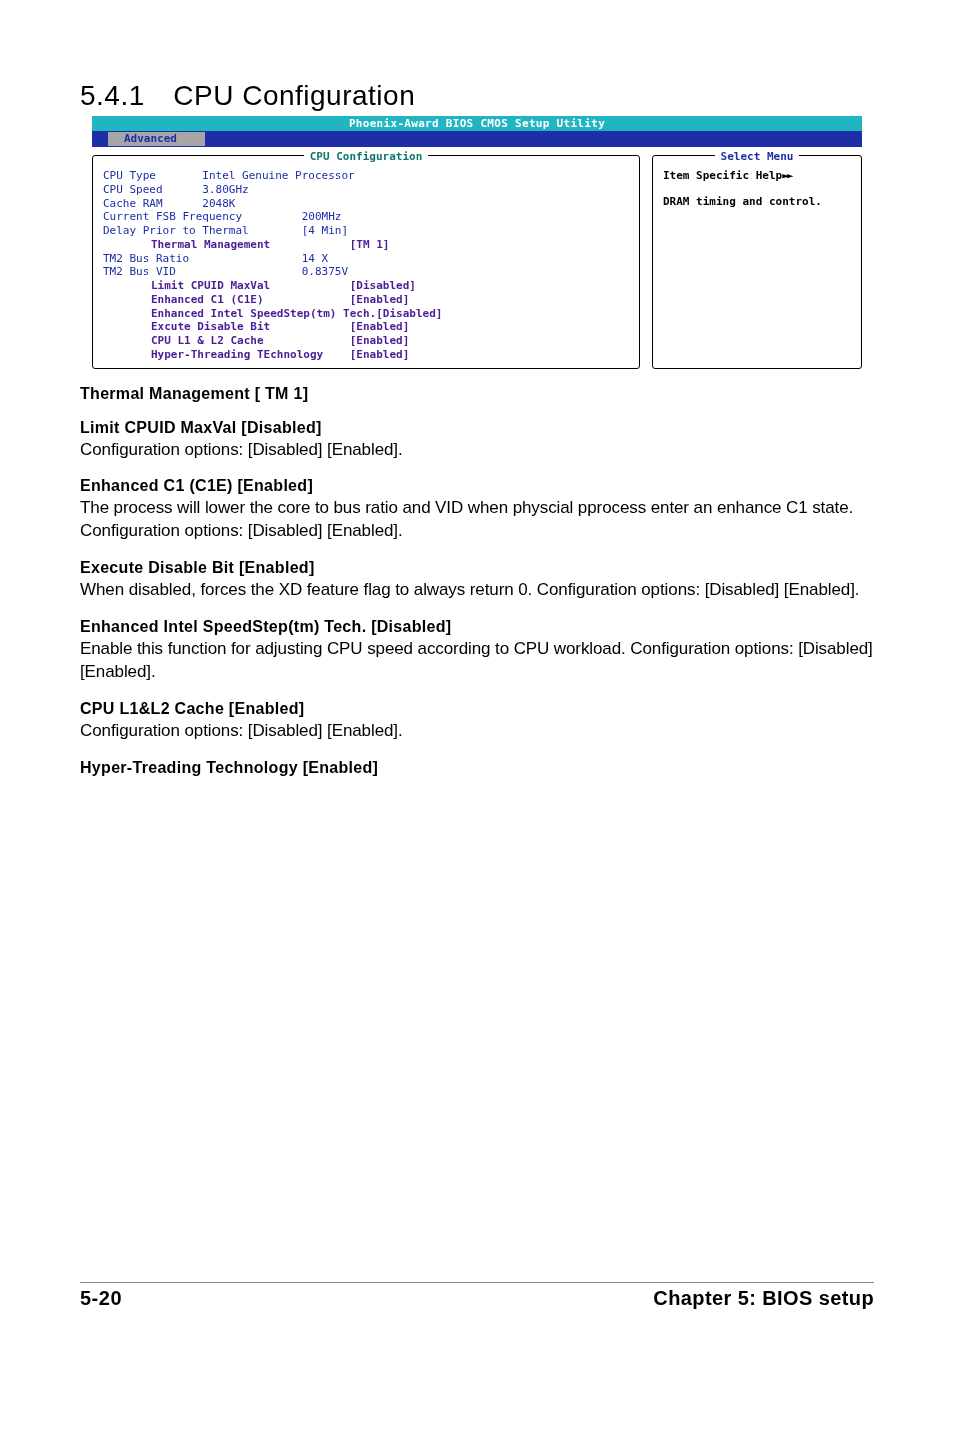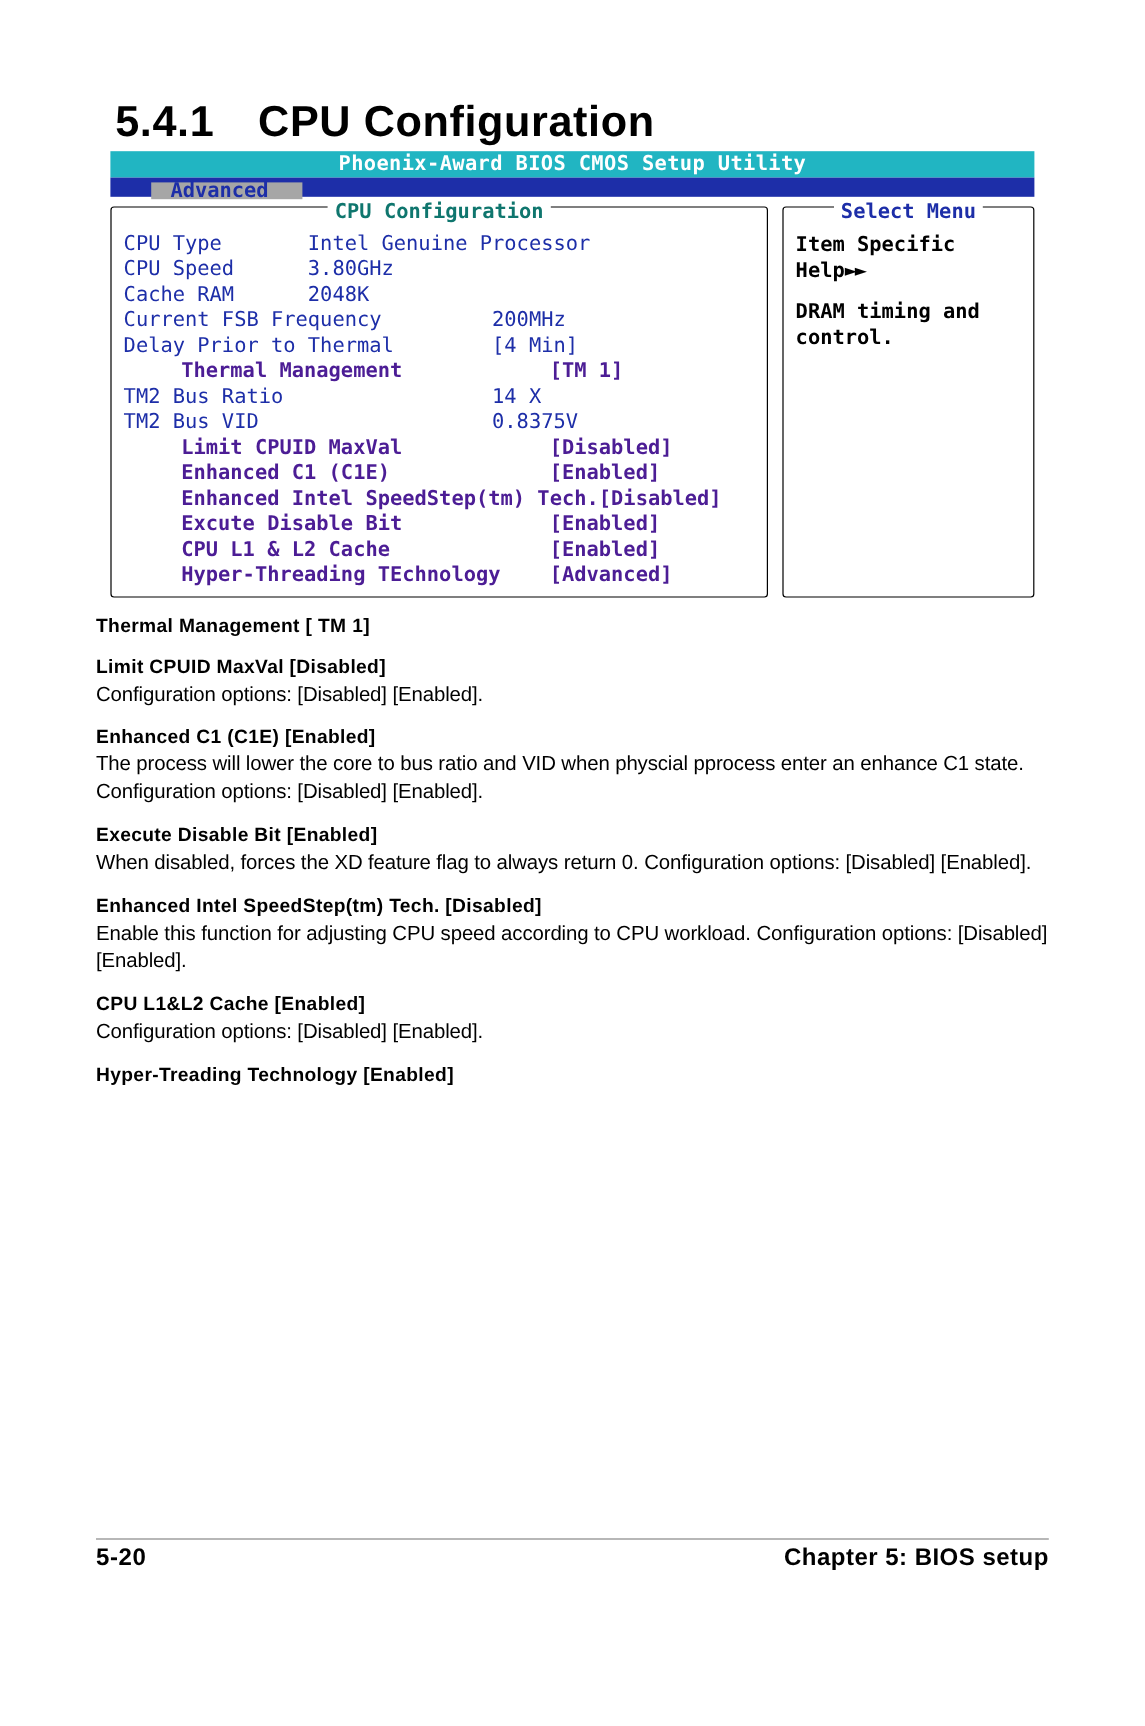--- a/index.html
+++ b/index.html
@@ -12,23 +12,23 @@
     width: 954px;
   }
   .page {
     padding: 80px 80px 20px 80px;
     min-height: 1340px;
     position: relative;
     box-sizing: border-box;
   }
   .h-section {
     font-family: Arial, Helvetica, sans-serif;
-    font-weight: bold;
-    font-size: 36px;
-    margin: 0 0 4px 16px;
+    font-weight: normal;
+    font-size: 28px;
+    margin: 0 0 4px 0;
     letter-spacing: 0.5px;
   }
   .h-sub {
     font-family: Arial, Helvetica, sans-serif;
     font-weight: bold;
     font-size: 16px;
     margin: 16px 0 0 0;
     letter-spacing: 0.3px;
   }
   .body-text {
@@ -37,21 +37,21 @@
     line-height: 1.35;
     margin: 2px 0 0 0;
     letter-spacing: -0.1px;
   }
 
   
   .bios {
     width: 770px;
     margin: 0 auto 10px auto;
     font-family: "Lucida Console", Consolas, monospace;
-    font-size: 17px;
+    font-size: 11px;
     color: #000;
   }
   .bios-header {
     background: #21b5c2;
     color: #fff;
     text-align: center;
     font-weight: bold;
     padding: 1px 0;
     letter-spacing: 0.3px;
   }
@@ -59,21 +59,21 @@
     background: #1d2ea8;
     padding: 1px 0;
     height: 14px;
   }
   .bios-tab {
     display: inline-block;
     background: #a6a6a6;
     color: #1d2ea8;
     font-weight: bold;
     padding: 0 28px 0 16px;
-    margin-left: 34px;
+    margin-left: 16px;
     height: 14px;
     line-height: 14px;
   }
   .bios-body {
     display: flex;
     gap: 12px;
     margin-top: 8px;
   }
   .bios-panel {
     border: 1px solid #000;
@@ -144,21 +144,21 @@
             <div class="bios-row blue-mono">Current FSB Frequency         200MHz</div>
             <div class="bios-row blue-mono">Delay Prior to Thermal        [4 Min]</div>
             <div class="bios-row black-mono">Thermal Management            [TM 1]</div>
             <div class="bios-row blue-mono">TM2 Bus Ratio                 14 X</div>
             <div class="bios-row blue-mono">TM2 Bus VID                   0.8375V</div>
             <div class="bios-row black-mono">Limit CPUID MaxVal            [Disabled]</div>
             <div class="bios-row black-mono">Enhanced C1 (C1E)             [Enabled]</div>
             <div class="bios-row black-mono">Enhanced Intel SpeedStep(tm) Tech.[Disabled]</div>
             <div class="bios-row black-mono">Excute Disable Bit            [Enabled]</div>
             <div class="bios-row black-mono">CPU L1 &amp; L2 Cache             [Enabled]</div>
-            <div class="bios-row black-mono">Hyper-Threading TEchnology    [Advanced]</div>
+            <div class="bios-row black-mono">Hyper-Threading TEchnology    [Enabled]</div>
           </div>
       </div>
       <div class="bios-panel bios-right">
         <span class="panel-title blue-mono">Select Menu</span>
         <div class="right-help">
           <span>Item Specific Help</span><span class="arrows">►►</span>
         </div>
         <div style="height:10px"></div>
         <div class="right-help">DRAM timing and control.</div>
       </div>

